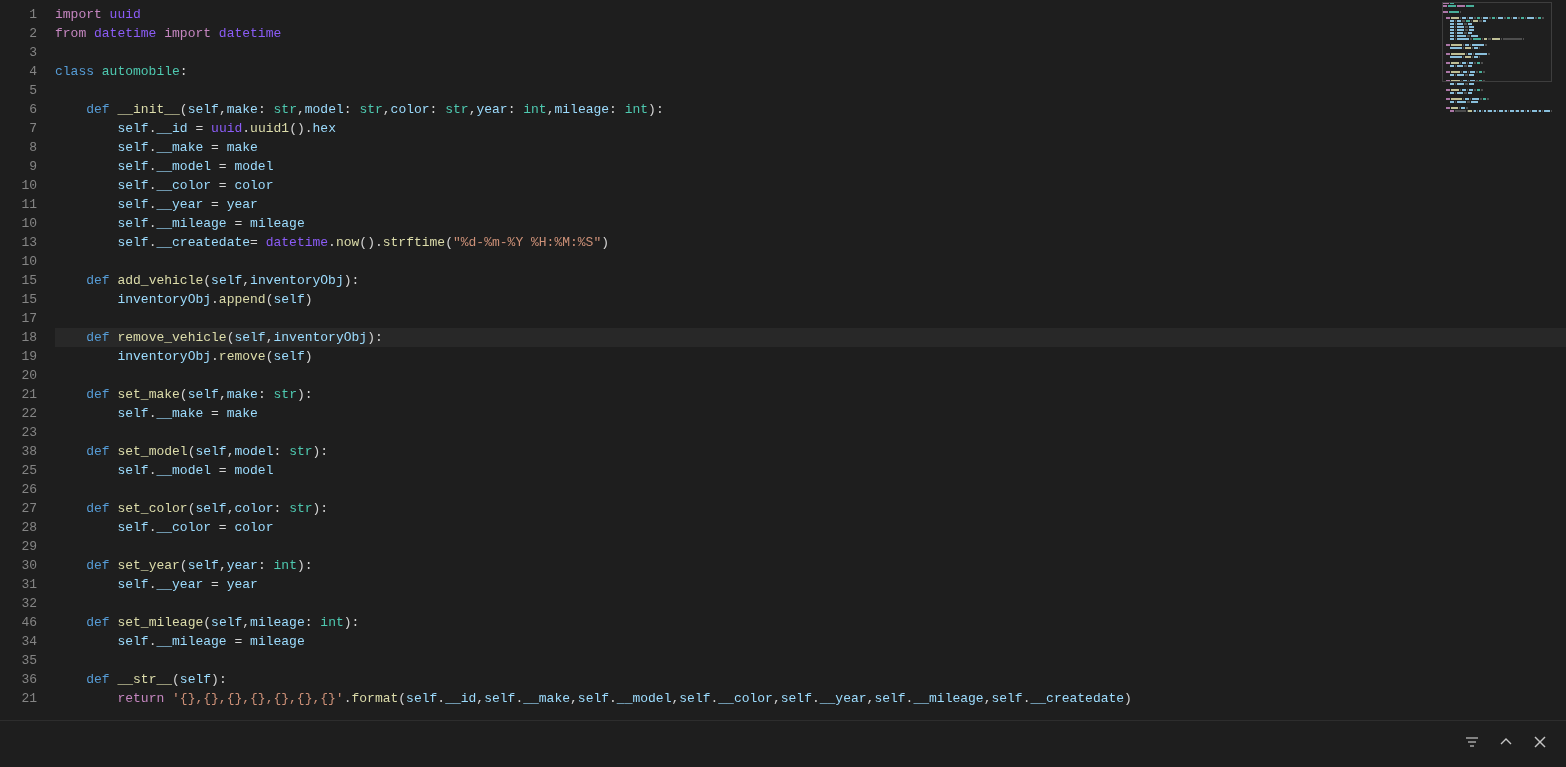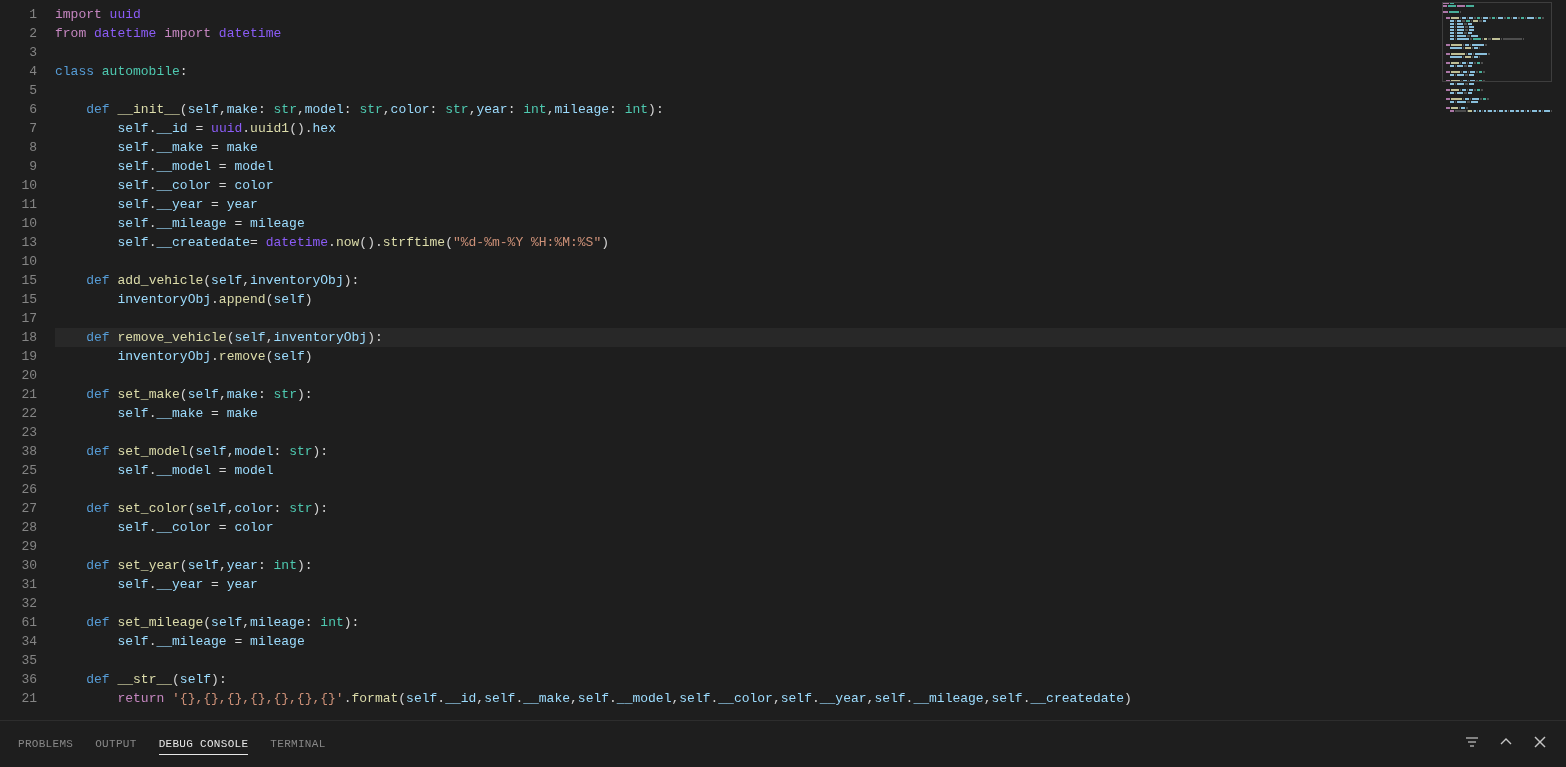--- a/index.html
+++ b/index.html
@@ -147,21 +147,21 @@
       <div>23</div>
       <div>38</div>
       <div>25</div>
       <div>26</div>
       <div>27</div>
       <div>28</div>
       <div>29</div>
       <div>30</div>
       <div>31</div>
       <div>32</div>
-      <div>61</div>
+      <div>46</div>
       <div>34</div>
       <div>35</div>
       <div>36</div>
       <div>21</div>
     </div>
   <div class="code-area" id="code"><div class="code-line"><span class="tok-keyword">import </span><span class="tok-module">uuid</span></div><div class="code-line"><span class="tok-keyword">from </span><span class="tok-module">datetime</span><span class="tok-keyword"> import </span><span class="tok-module">datetime</span></div><div class="code-line">&nbsp;</div><div class="code-line"><span class="tok-keyword2">class </span><span class="tok-class">automobile</span><span class="tok-punct">:</span></div><div class="code-line">&nbsp;</div><div class="code-line"><span>    </span><span class="tok-keyword2">def </span><span class="tok-func">__init__</span><span class="tok-punct">(</span><span class="tok-self">self</span><span class="tok-punct">,</span><span class="tok-param">make</span><span class="tok-punct">: </span><span class="tok-type">str</span><span class="tok-punct">,</span><span class="tok-param">model</span><span class="tok-punct">: </span><span class="tok-type">str</span><span class="tok-punct">,</span><span class="tok-param">color</span><span class="tok-punct">: </span><span class="tok-type">str</span><span class="tok-punct">,</span><span class="tok-param">year</span><span class="tok-punct">: </span><span class="tok-type">int</span><span class="tok-punct">,</span><span class="tok-param">mileage</span><span class="tok-punct">: </span><span class="tok-type">int</span><span class="tok-punct">):</span></div><div class="code-line"><span>        </span><span class="tok-self">self</span><span class="tok-punct">.</span><span class="tok-param">__id</span><span class="tok-punct"> = </span><span class="tok-module">uuid</span><span class="tok-punct">.</span><span class="tok-func">uuid1</span><span class="tok-punct">().</span><span class="tok-param">hex</span></div><div class="code-line"><span>        </span><span class="tok-self">self</span><span class="tok-punct">.</span><span class="tok-param">__make</span><span class="tok-punct"> = </span><span class="tok-param">make</span></div><div class="code-line"><span>        </span><span class="tok-self">self</span><span class="tok-punct">.</span><span class="tok-param">__model</span><span class="tok-punct"> = </span><span class="tok-param">model</span></div><div class="code-line"><span>        </span><span class="tok-self">self</span><span class="tok-punct">.</span><span class="tok-param">__color</span><span class="tok-punct"> = </span><span class="tok-param">color</span></div><div class="code-line"><span>        </span><span class="tok-self">self</span><span class="tok-punct">.</span><span class="tok-param">__year</span><span class="tok-punct"> = </span><span class="tok-param">year</span></div><div class="code-line"><span>        </span><span class="tok-self">self</span><span class="tok-punct">.</span><span class="tok-param">__mileage</span><span class="tok-punct"> = </span><span class="tok-param">mileage</span></div><div class="code-line"><span>        </span><span class="tok-self">self</span><span class="tok-punct">.</span><span class="tok-param">__createdate</span><span class="tok-punct">= </span><span class="tok-module">datetime</span><span class="tok-punct">.</span><span class="tok-func">now</span><span class="tok-punct">().</span><span class="tok-func">strftime</span><span class="tok-punct">(</span><span class="tok-string">"%d-%m-%Y %H:%M:%S"</span><span class="tok-punct">)</span></div><div class="code-line">&nbsp;</div><div class="code-line"><span>    </span><span class="tok-keyword2">def </span><span class="tok-func">add_vehicle</span><span class="tok-punct">(</span><span class="tok-self">self</span><span class="tok-punct">,</span><span class="tok-param">inventoryObj</span><span class="tok-punct">):</span></div><div class="code-line"><span>        </span><span class="tok-param">inventoryObj</span><span class="tok-punct">.</span><span class="tok-func">append</span><span class="tok-punct">(</span><span class="tok-self">self</span><span class="tok-punct">)</span></div><div class="code-line">&nbsp;</div><div class="code-line highlighted"><span>    </span><span class="tok-keyword2">def </span><span class="tok-func">remove_vehicle</span><span class="tok-punct">(</span><span class="tok-self">self</span><span class="tok-punct">,</span><span class="tok-param">inventoryObj</span><span class="tok-punct">):</span></div><div class="code-line"><span>        </span><span class="tok-param">inventoryObj</span><span class="tok-punct">.</span><span class="tok-func">remove</span><span class="tok-punct">(</span><span class="tok-self">self</span><span class="tok-punct">)</span></div><div class="code-line">&nbsp;</div><div class="code-line"><span>    </span><span class="tok-keyword2">def </span><span class="tok-func">set_make</span><span class="tok-punct">(</span><span class="tok-self">self</span><span class="tok-punct">,</span><span class="tok-param">make</span><span class="tok-punct">: </span><span class="tok-type">str</span><span class="tok-punct">):</span></div><div class="code-line"><span>        </span><span class="tok-self">self</span><span class="tok-punct">.</span><span class="tok-param">__make</span><span class="tok-punct"> = </span><span class="tok-param">make</span></div><div class="code-line">&nbsp;</div><div class="code-line"><span>    </span><span class="tok-keyword2">def </span><span class="tok-func">set_model</span><span class="tok-punct">(</span><span class="tok-self">self</span><span class="tok-punct">,</span><span class="tok-param">model</span><span class="tok-punct">: </span><span class="tok-type">str</span><span class="tok-punct">):</span></div><div class="code-line"><span>        </span><span class="tok-self">self</span><span class="tok-punct">.</span><span class="tok-param">__model</span><span class="tok-punct"> = </span><span class="tok-param">model</span></div><div class="code-line">&nbsp;</div><div class="code-line"><span>    </span><span class="tok-keyword2">def </span><span class="tok-func">set_color</span><span class="tok-punct">(</span><span class="tok-self">self</span><span class="tok-punct">,</span><span class="tok-param">color</span><span class="tok-punct">: </span><span class="tok-type">str</span><span class="tok-punct">):</span></div><div class="code-line"><span>        </span><span class="tok-self">self</span><span class="tok-punct">.</span><span class="tok-param">__color</span><span class="tok-punct"> = </span><span class="tok-param">color</span></div><div class="code-line">&nbsp;</div><div class="code-line"><span>    </span><span class="tok-keyword2">def </span><span class="tok-func">set_year</span><span class="tok-punct">(</span><span class="tok-self">self</span><span class="tok-punct">,</span><span class="tok-param">year</span><span class="tok-punct">: </span><span class="tok-type">int</span><span class="tok-punct">):</span></div><div class="code-line"><span>        </span><span class="tok-self">self</span><span class="tok-punct">.</span><span class="tok-param">__year</span><span class="tok-punct"> = </span><span class="tok-param">year</span></div><div class="code-line">&nbsp;</div><div class="code-line"><span>    </span><span class="tok-keyword2">def </span><span class="tok-func">set_mileage</span><span class="tok-punct">(</span><span class="tok-self">self</span><span class="tok-punct">,</span><span class="tok-param">mileage</span><span class="tok-punct">: </span><span class="tok-type">int</span><span class="tok-punct">):</span></div><div class="code-line"><span>        </span><span class="tok-self">self</span><span class="tok-punct">.</span><span class="tok-param">__mileage</span><span class="tok-punct"> = </span><span class="tok-param">mileage</span></div><div class="code-line">&nbsp;</div><div class="code-line"><span>    </span><span class="tok-keyword2">def </span><span class="tok-func">__str__</span><span class="tok-punct">(</span><span class="tok-self">self</span><span class="tok-punct">):</span></div><div class="code-line"><span>        </span><span class="tok-keyword">return </span><span class="tok-string">'{},{},{},{},{},{},{}'</span><span class="tok-punct">.</span><span class="tok-func">format</span><span class="tok-punct">(</span><span class="tok-self">self</span><span class="tok-punct">.</span><span class="tok-param">__id</span><span class="tok-punct">,</span><span class="tok-self">self</span><span class="tok-punct">.</span><span class="tok-param">__make</span><span class="tok-punct">,</span><span class="tok-self">self</span><span class="tok-punct">.</span><span class="tok-param">__model</span><span class="tok-punct">,</span><span class="tok-self">self</span><span class="tok-punct">.</span><span class="tok-param">__color</span><span class="tok-punct">,</span><span class="tok-self">self</span><span class="tok-punct">.</span><span class="tok-param">__year</span><span class="tok-punct">,</span><span class="tok-self">self</span><span class="tok-punct">.</span><span class="tok-param">__mileage</span><span class="tok-punct">,</span><span class="tok-self">self</span><span class="tok-punct">.</span><span class="tok-param">__createdate</span><span class="tok-punct">)</span></div></div>
 
   <div class="minimap">
     <div class="minimap-viewport"></div>
     <div id="mm-lines">
@@ -441,26 +441,20 @@
           <div class="mm-seg mm-id" style="width: 4px;"></div>
           <div class="mm-seg mm-pl" style="width: 1px;"></div>
           <div class="mm-seg mm-id" style="width: 12px;"></div>
           <div class="mm-seg mm-pl" style="width: 1px;"></div>
         </div>
       </div>
   </div>
 </div>
 
 <div class="panel-bar">
-  <div class="panel-tabs" id="panel-tabs">
-      <div class="panel-tab">PROBLEMS</div>
-      <div class="panel-tab">OUTPUT</div>
-      <div class="panel-tab active">DEBUG CONSOLE</div>
-      <div class="panel-tab">TERMINAL</div>
-    </div>
   <div class="panel-actions">
     <span class="icon">
       <svg width="16" height="16" viewBox="0 0 16 16" fill="none" stroke="currentColor" stroke-width="1.2">
         <line x1="2" y1="4" x2="14" y2="4"></line>
           <line x1="4" y1="8" x2="12" y2="8"></line>
           <line x1="6" y1="12" x2="10" y2="12"></line>
       </svg>
     </span>
     <span class="icon">
       <svg width="16" height="16" viewBox="0 0 16 16" fill="none" stroke="currentColor" stroke-width="1.4">

